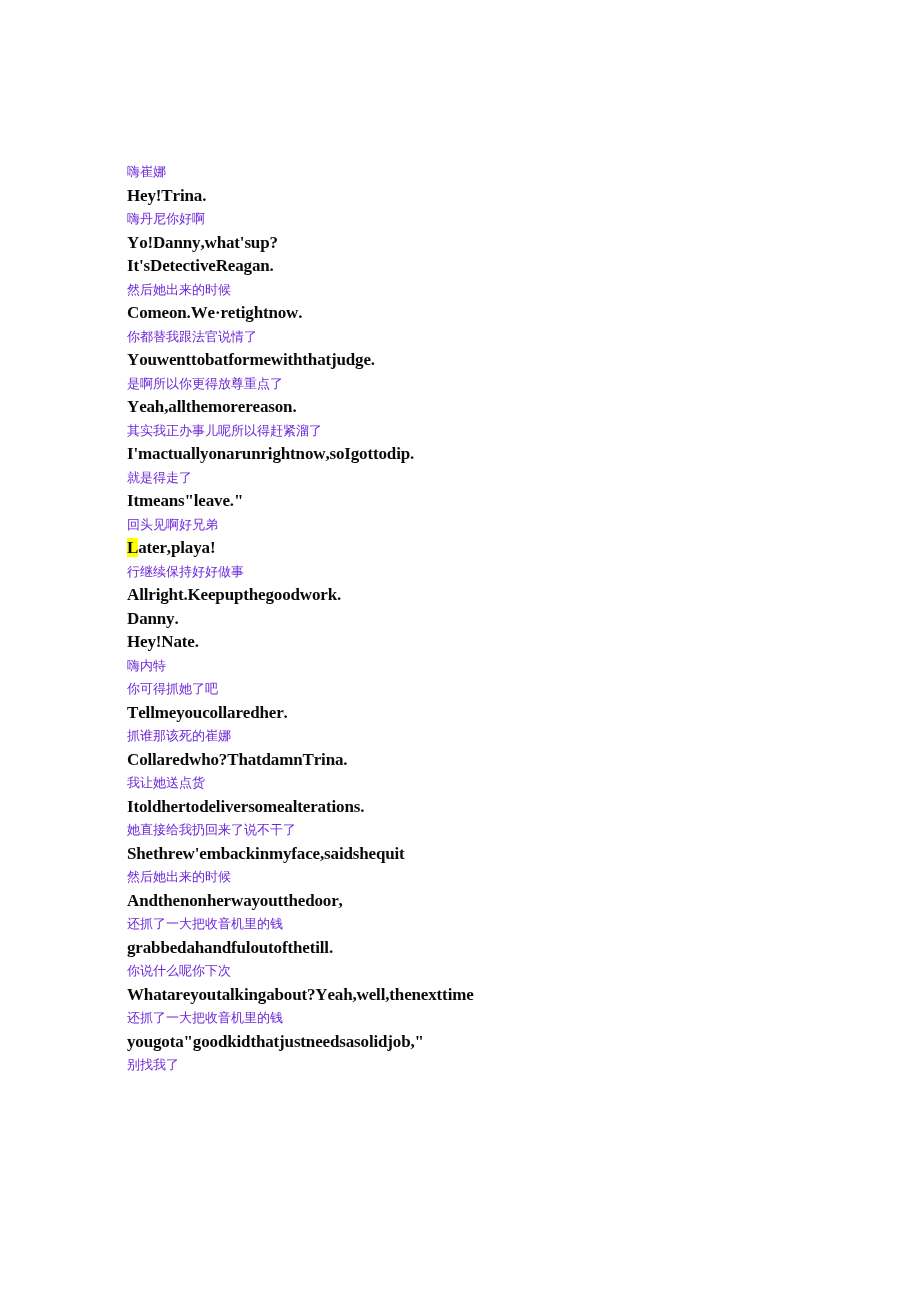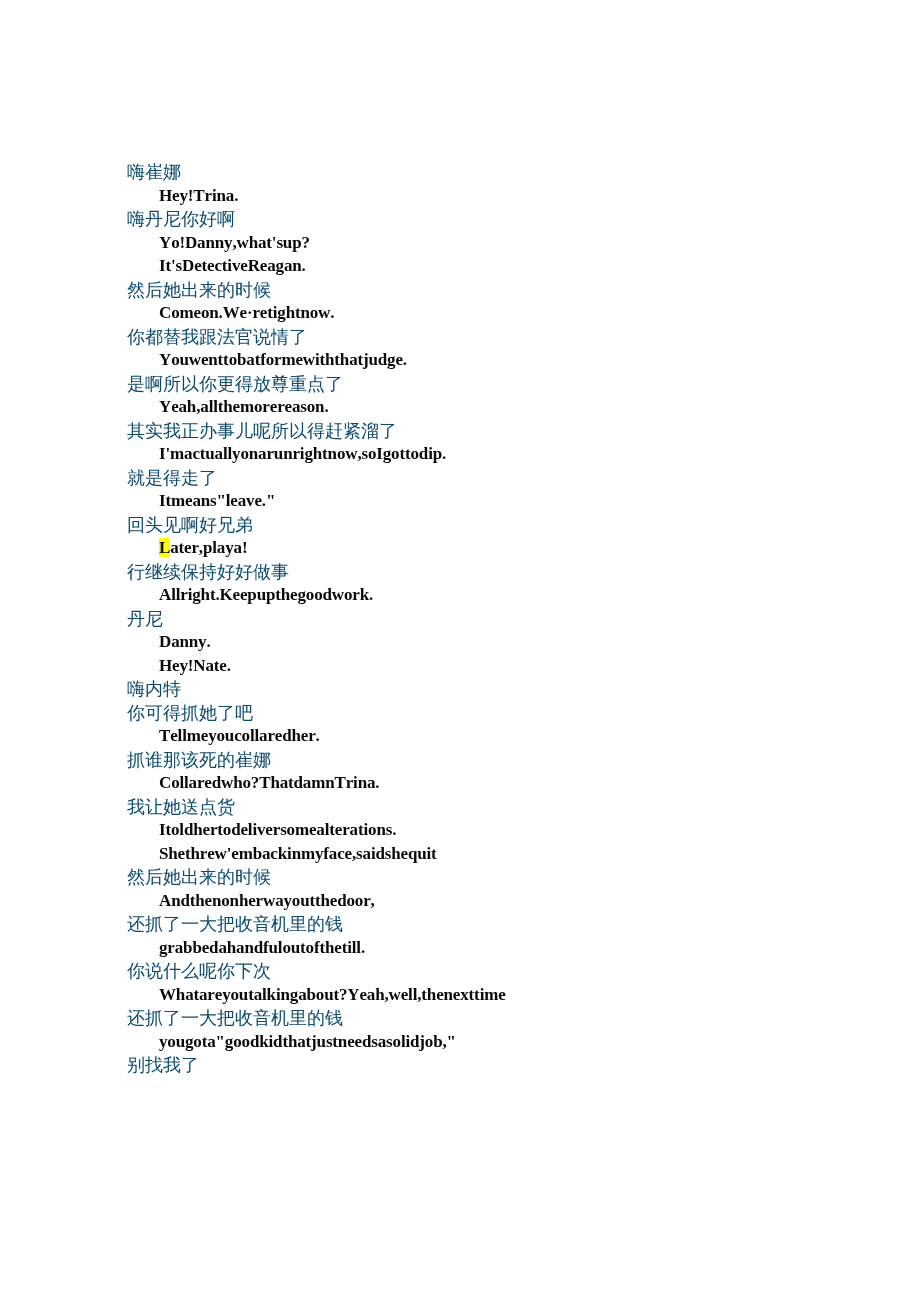--- a/index.html
+++ b/index.html
@@ -36,33 +36,32 @@
     height: 23.5px;
     line-height: 23.5px;
     white-space: pre;
     font-kerning: none;
     letter-spacing: 0px;
   }
 
   
   .line-cn {
     font-family: "DejaVu Serif", "Liberation Serif", serif;
-    font-size: 18px;
+    font-size: 13px;
     font-weight: 400;
-    color: #0c4a6e;
+    color: #6d28d9;
   }
 
   
   .line-en {
     font-family: "Liberation Serif", "DejaVu Serif", serif;
     font-size: 17px;
     font-weight: 700;
     color: #0a0a0a;
     letter-spacing: -0.15px;
-    margin-left: 32px;
   }
 
   .hl {
     background-color: #ffff00;
     color: #0a0a0a;
   }
 </style>
 </head>
 <body>
 
@@ -83,30 +82,30 @@
     <span class="sub-line line-cn">其实我正办事儿呢所以得赶紧溜了</span>
     <span class="sub-line line-en">I'mactuallyonarunrightnow,soIgottodip.</span>
     <span class="sub-line line-cn">就是得走了</span>
     <span class="sub-line line-en">Itmeans"leave."</span>
     <span class="sub-line line-cn">回头见啊好兄弟</span>
 
     <span class="sub-line line-en"><span class="hl">L</span><span>ater,playa!</span></span>
 
     <span class="sub-line line-cn">行继续保持好好做事</span>
     <span class="sub-line line-en">Allright.Keepupthegoodwork.</span>
-    <span class="sub-line line-cn">丹尼</span>
     <span class="sub-line line-en">Danny.</span>
     <span class="sub-line line-en">Hey!Nate.</span>
     <span class="sub-line line-cn">嗨内特</span>
     <span class="sub-line line-cn">你可得抓她了吧</span>
     <span class="sub-line line-en">Tellmeyoucollaredher.</span>
     <span class="sub-line line-cn">抓谁那该死的崔娜</span>
     <span class="sub-line line-en">Collaredwho?ThatdamnTrina.</span>
     <span class="sub-line line-cn">我让她送点货</span>
     <span class="sub-line line-en">Itoldhertodeliversomealterations.</span>
+    <span class="sub-line line-cn">她直接给我扔回来了说不干了</span>
     <span class="sub-line line-en">Shethrew'embackinmyface,saidshequit</span>
     <span class="sub-line line-cn">然后她出来的时候</span>
     <span class="sub-line line-en">Andthenonherwayoutthedoor,</span>
     <span class="sub-line line-cn">还抓了一大把收音机里的钱</span>
     <span class="sub-line line-en">grabbedahandfuloutofthetill.</span>
     <span class="sub-line line-cn">你说什么呢你下次</span>
     <span class="sub-line line-en">Whatareyoutalkingabout?Yeah,well,thenexttime</span>
     <span class="sub-line line-cn">还抓了一大把收音机里的钱</span>
     <span class="sub-line line-en">yougota"goodkidthatjustneedsasolidjob,"</span>
     <span class="sub-line line-cn">别找我了</span>

